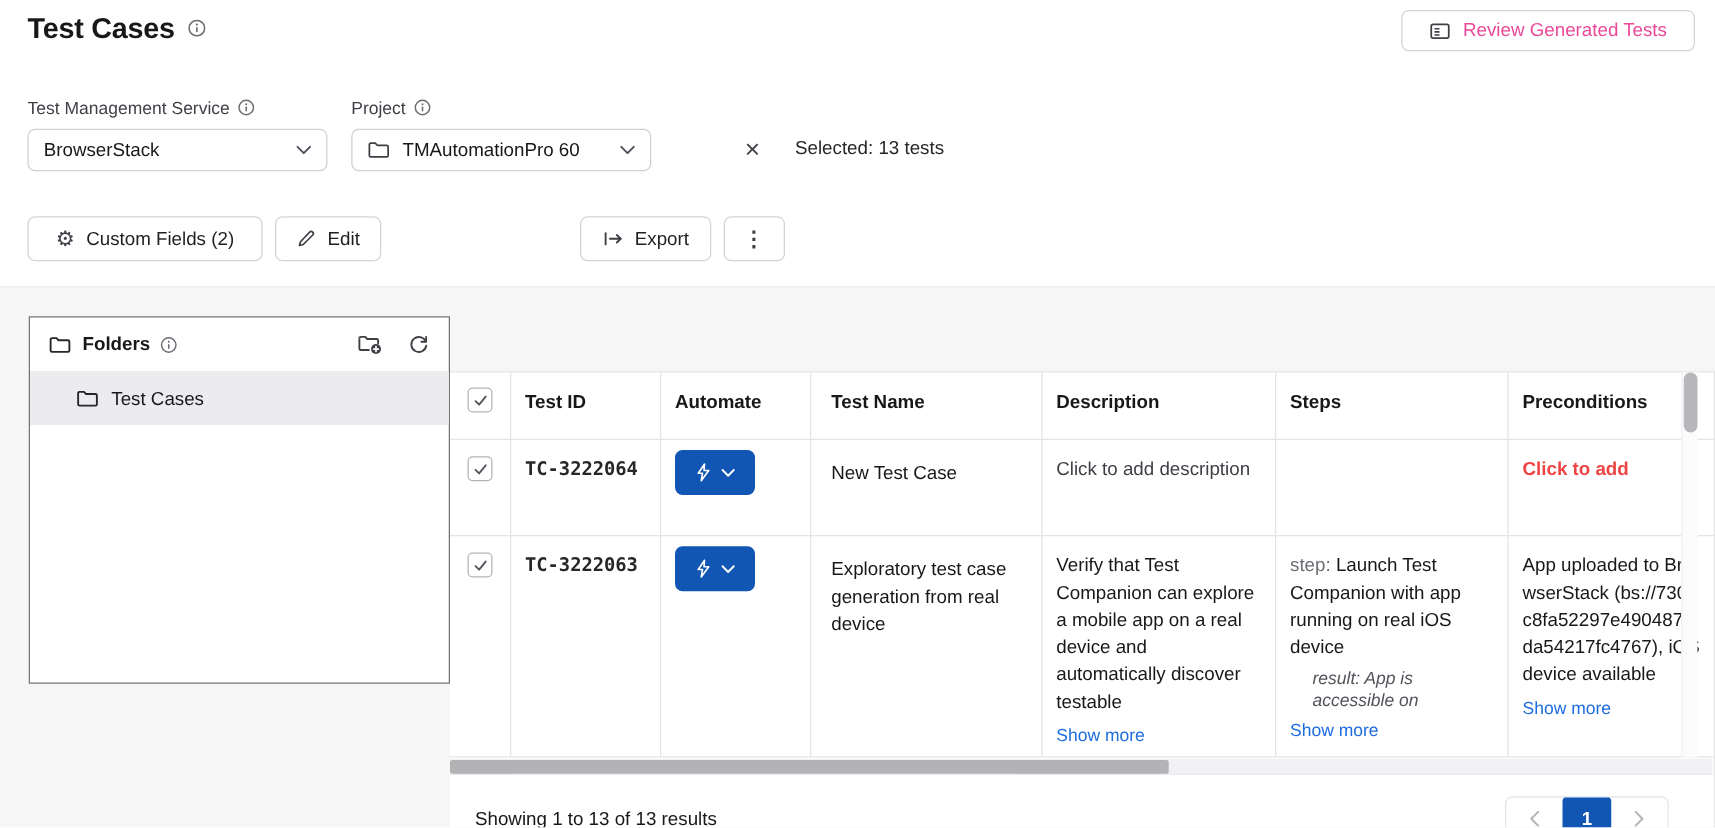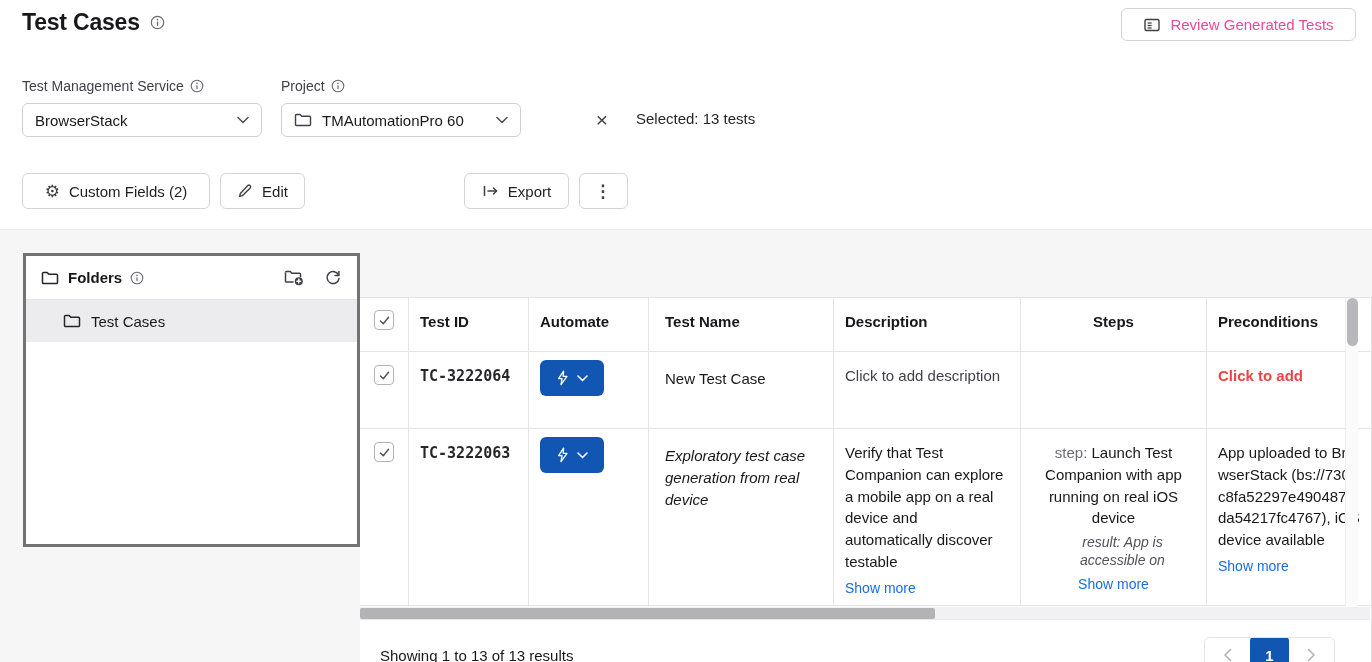--- a/index.html
+++ b/index.html
@@ -44,21 +44,21 @@
   .btn-edit { left:220px; width:85px; }
   .btn-sync { left:315px; width:140px; background:#94b9ec; border:none; color:#fff; }
   .btn-export { left:464px; width:105px; }
   .btn-kebab { left:579px; width:49px; font-size:17px; font-weight:700; color:#3f3f46; letter-spacing:1px; }
   .gear-glyph { font-size:17px; color:#3f3f46; line-height:1; }
 
   
   .bg-lower { left:0; top:229px; width:1372px; height:433px; background:#f6f6f7; border-top:1px solid #ececee; }
 
   
-  .sidebar { left:23px; top:253px; width:337px; height:294px; background:#fff; border:3px solid #737373; }
+  .sidebar { left:23px; top:253px; width:337px; height:294px; background:#fff; border:1px solid #737373; }
   .sidebar-head { height:44px; border-bottom:1px solid #e4e4e7; display:flex; align-items:center; padding:0 15px; }
   .sidebar-head .title { margin-left:9px; font-weight:700; font-size:15px; color:#18181b; }
   .sidebar-head .title-info { margin-left:8px; }
   .sidebar-head .spacer { flex:1; }
   .icon-btn { display:flex; align-items:center; justify-content:center; cursor:pointer; color:#3f3f46; }
   .sidebar-head .icon-btn + .icon-btn { margin-left:20px; }
   .sidebar-item { height:42px; background:#ececee; display:flex; align-items:center; padding-left:37px; gap:10px;
                   font-size:15px; color:#18181b; cursor:pointer; }
 
   
@@ -68,21 +68,21 @@
   .thead { height:54px; font-weight:700; font-size:15px; color:#18181b; }
   .row-1 { height:77px; }
   .row-2 { height:177px; }
   .cell { padding:13px 11px; line-height:1.45; overflow:hidden; }
   .cell + .cell { border-left:1px solid #e4e4e7; }
   .c-cb   { width:48px; flex:none; display:flex; justify-content:center; padding:13px 0 0 0; }
   .c-id   { width:120px; flex:none; }
   .c-auto { width:120px; flex:none; }
   .c-name { width:185px; flex:none; padding-left:16px; }
   .c-desc { width:187px; flex:none; }
-  .c-steps{ width:186px; flex:none;text-align:center; }
+  .c-steps{ width:186px; flex:none; }
   .c-pre  { flex:1; word-break:break-all; }
   .thead .cell { padding-top:13px; }
   .thead .c-cb { padding-top:12px; }
 
   .checkbox { width:20px; height:20px; border:1.5px solid #b4b4b8; border-radius:4px; background:#fff;
               display:flex; align-items:center; justify-content:center; cursor:pointer; }
 
   .test-id { font-family:"DejaVu Sans Mono", monospace; font-weight:700; font-size:15px; color:#27272a; }
 
   .automate-btn { margin-top:-5px; width:64px; height:36px; background:#1256b4; border:none; border-radius:6px;
@@ -331,21 +331,21 @@
                 <path d="M7.6 1.2 L2.6 8.6 H6 L5 14.6 L11 6.4 H7.2 Z" fill="none" stroke="#fff" stroke-width="1.3" stroke-linejoin="round"></path>
               </svg>
           </span>
           <span>
             <svg width="11" height="7" viewBox="0 0 11 7">
                 <path d="M1 1 L5.5 5.6 L10 1" fill="none" stroke="#fff" stroke-width="1.5" stroke-linecap="round" stroke-linejoin="round"></path>
               </svg>
           </span>
         </button>
       </div>
-      <div class="cell c-name" style="padding-top:16px;font-style:italic;">
+      <div class="cell c-name" style="padding-top:16px;">
         <span>Exploratory test case generation from real device</span>
       </div>
       <div class="cell c-desc">
         <div>Verify that Test Companion can explore a mobile app on a real device and automatically discover testable</div>
         <a class="show-more">Show more</a>
       </div>
       <div class="cell c-steps">
         <div><span class="steps-key">step:</span> <span>Launch Test Companion with app running on real iOS device</span></div>
         <div class="steps-result">result: App is accessible on</div>
         <a class="show-more">Show more</a>

